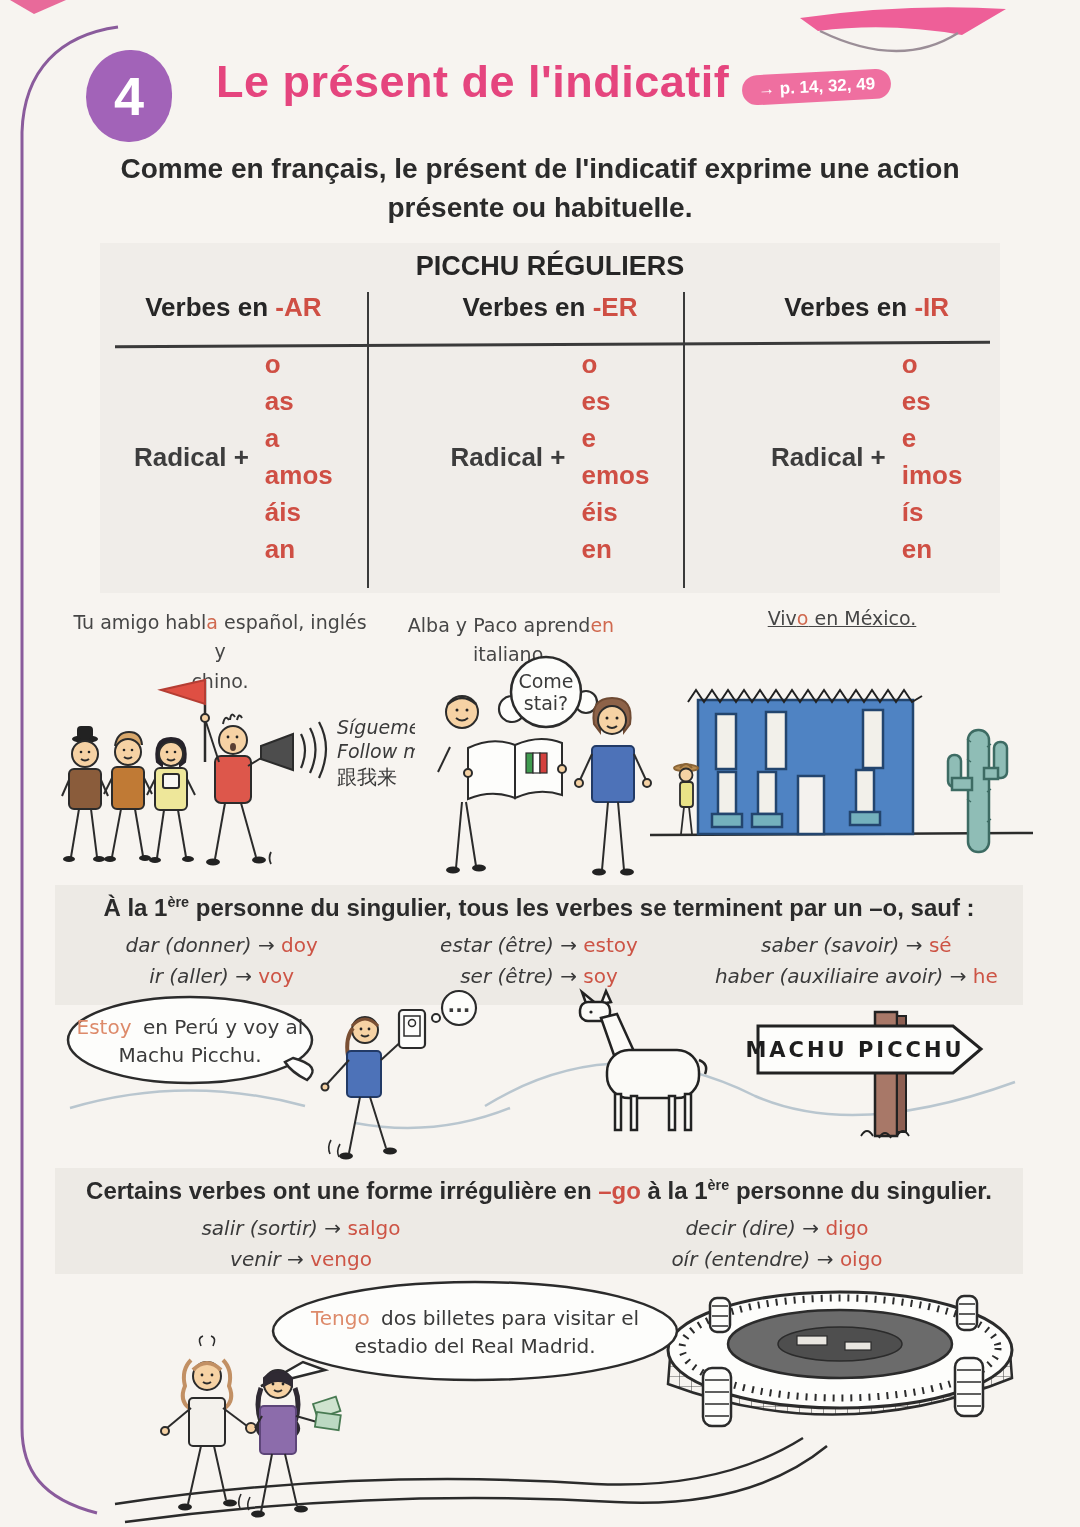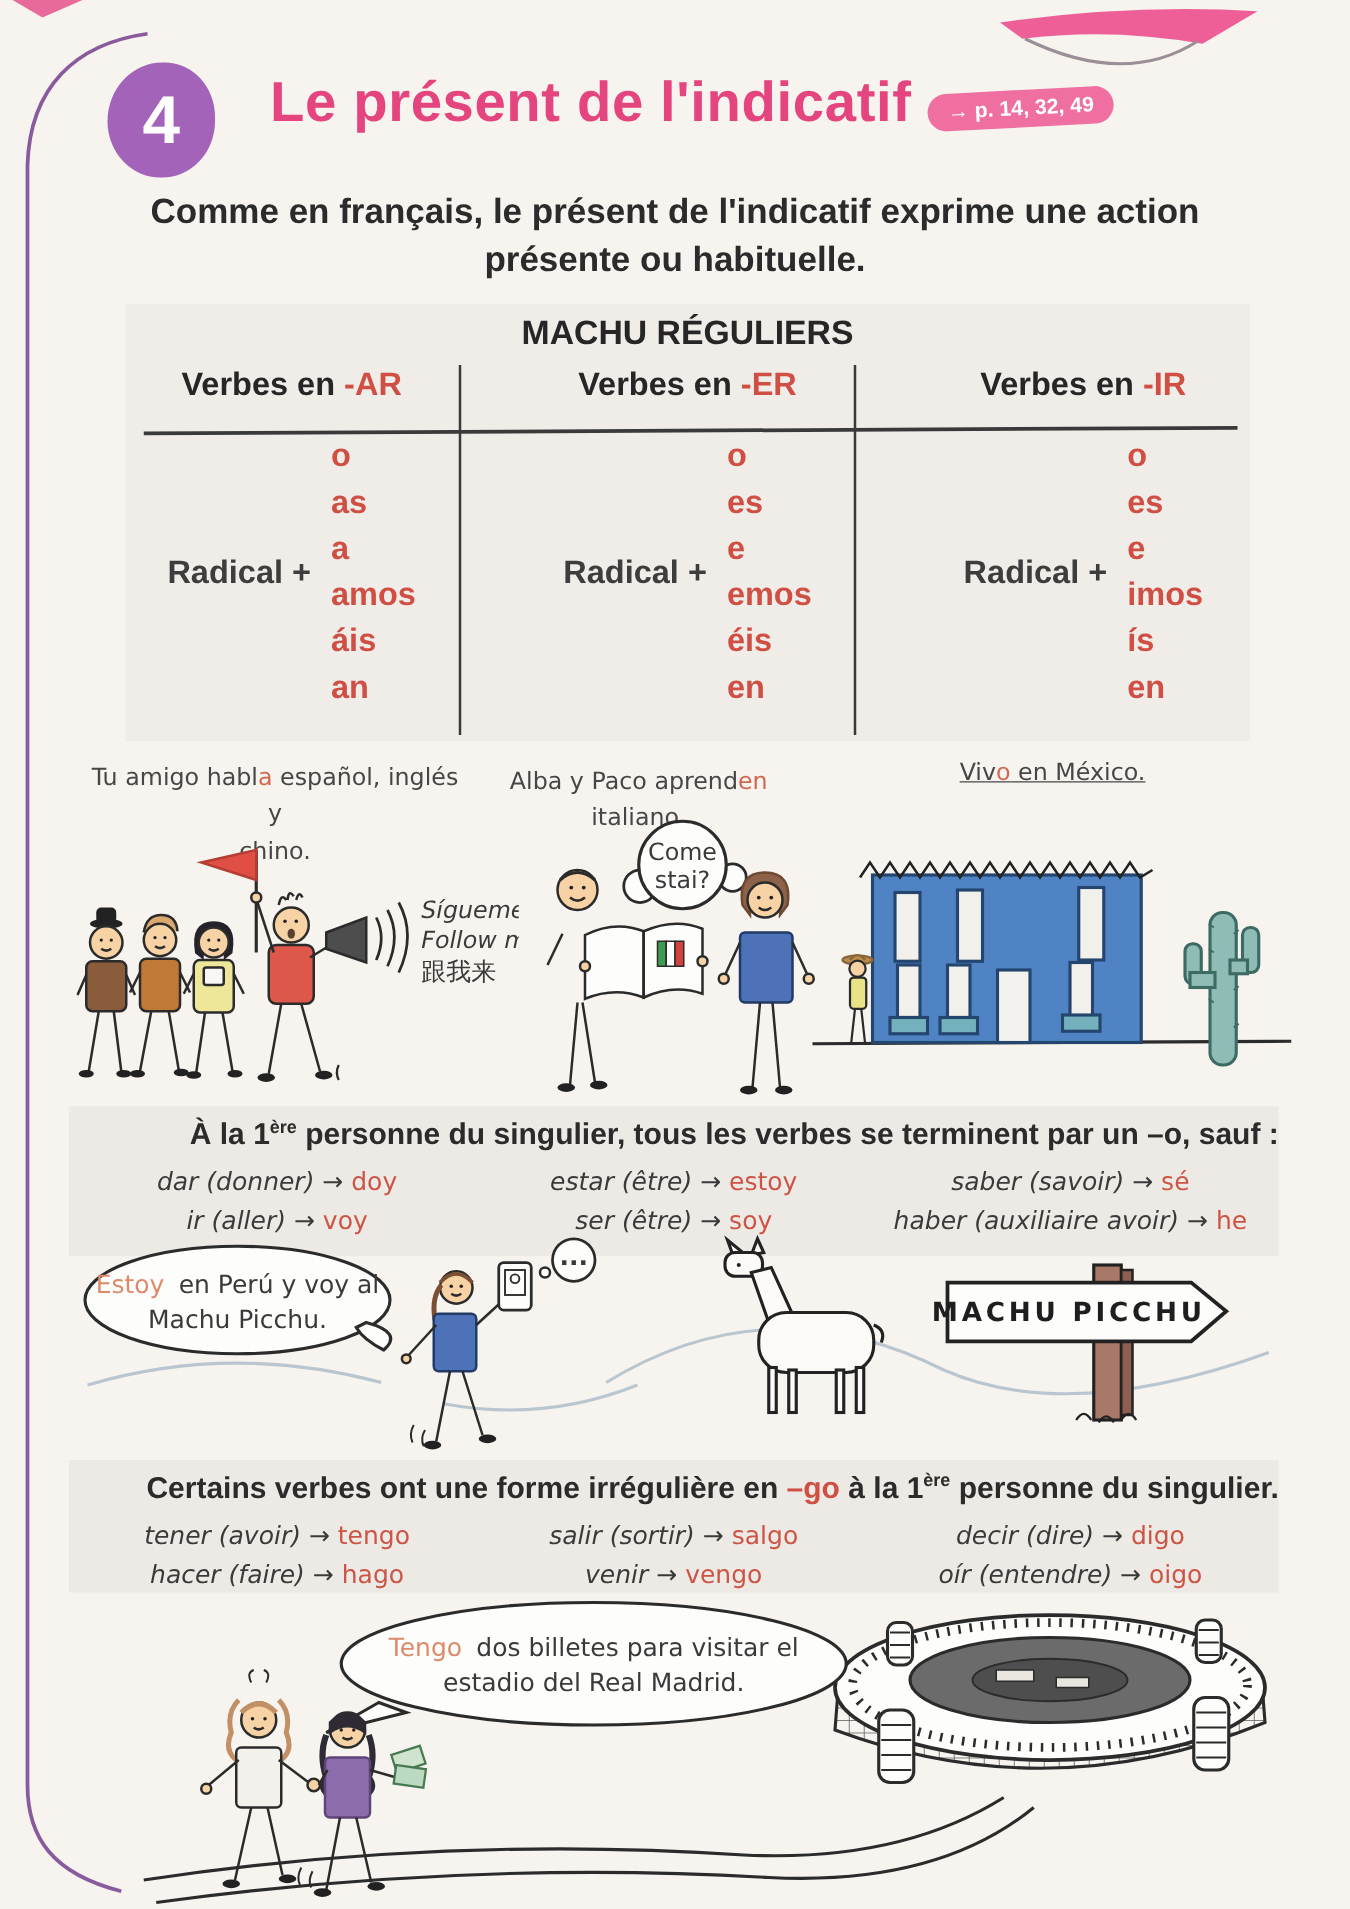--- a/index.html
+++ b/index.html
@@ -69,21 +69,21 @@
   .cap-er{ left:372px; top:611px; width:278px; }
   .cap-ir{ left:712px; top:604px; width:260px;text-decoration:underline; }
 
   
   .band{
     position:absolute; left:55px; width:968px; background:#edeae5;
   }
   .band-o { top:885px;  height:120px; }
   .band-go{ top:1168px; height:106px; }
   .band-heading{
-    text-align:right; font-size:24px; font-weight:bold; color:#2b2b2b;
+    text-align:center; font-size:24px; font-weight:bold; color:#2b2b2b;
     padding-top:9px; white-space:nowrap;
   }
   .band-heading sup{ font-size:60%; vertical-align:super; }
   .band-heading .hl-red{ color:#cf4f44; }
   .exc-row{ display:flex; margin-top:8px; padding:0 8px; }
   .exc-col{ flex:1; text-align:center; }
   .exc-item{ font-size:20px; line-height:31px; color:#3a3a3a; font-family:"DejaVu Sans", sans-serif; }
   .exc-verb, .exc-tr{ font-style:italic; }
   .exc-arrow{ font-style:normal; color:#3a3a3a; }
   .exc-result{ color:#cd5445; }
@@ -111,21 +111,21 @@
   </div>
   <h1 class="page-title">Le présent de l'indicatif</h1>
   <div class="page-refs">→ p. 14, 32, 49</div>
 
   <div class="intro">
     <span>Comme en français, le présent de l'indicatif exprime une action</span><br>
     <span>présente ou habituelle.</span>
   </div>
 
   <div class="verb-table">
-    <div class="vt-title">MACHU RÉGULIERS</div>
+    <div class="vt-title">PICCHU RÉGULIERS</div>
     <div class="vt-grid">
       <div class="vt-col">
         <div class="vt-header">
           <span>Verbes en </span><span class="vt-suffix">-AR</span>
         </div>
         <div class="vt-body">
           <span class="vt-radical">Radical +</span>
           <div class="vt-endings">
             <span>o</span>
             <span>as</span>
@@ -459,34 +459,20 @@
     </g>
   </svg>
 
   <div class="band band-go">
     <div class="band-heading">
       <span>Certains verbes ont une forme irrégulière en </span><span class="hl-red">–go</span><span> à la 1</span><sup>ère</sup><span> personne du singulier.</span>
     </div>
     <div class="exc-row">
       <div class="exc-col">
         <div class="exc-item">
-          <span class="exc-verb">tener</span>
-          <span class="exc-tr">(avoir)</span>
-          <span class="exc-arrow">→</span>
-          <span class="exc-result">tengo</span>
-        </div>
-        <div class="exc-item">
-          <span class="exc-verb">hacer</span>
-          <span class="exc-tr">(faire)</span>
-          <span class="exc-arrow">→</span>
-          <span class="exc-result">hago</span>
-        </div>
-      </div>
-      <div class="exc-col">
-        <div class="exc-item">
           <span class="exc-verb">salir</span>
           <span class="exc-tr">(sortir)</span>
           <span class="exc-arrow">→</span>
           <span class="exc-result">salgo</span>
         </div>
         <div class="exc-item">
           <span class="exc-verb">venir</span>
           <span class="exc-tr"></span>
           <span class="exc-arrow">→</span>
           <span class="exc-result">vengo</span>

